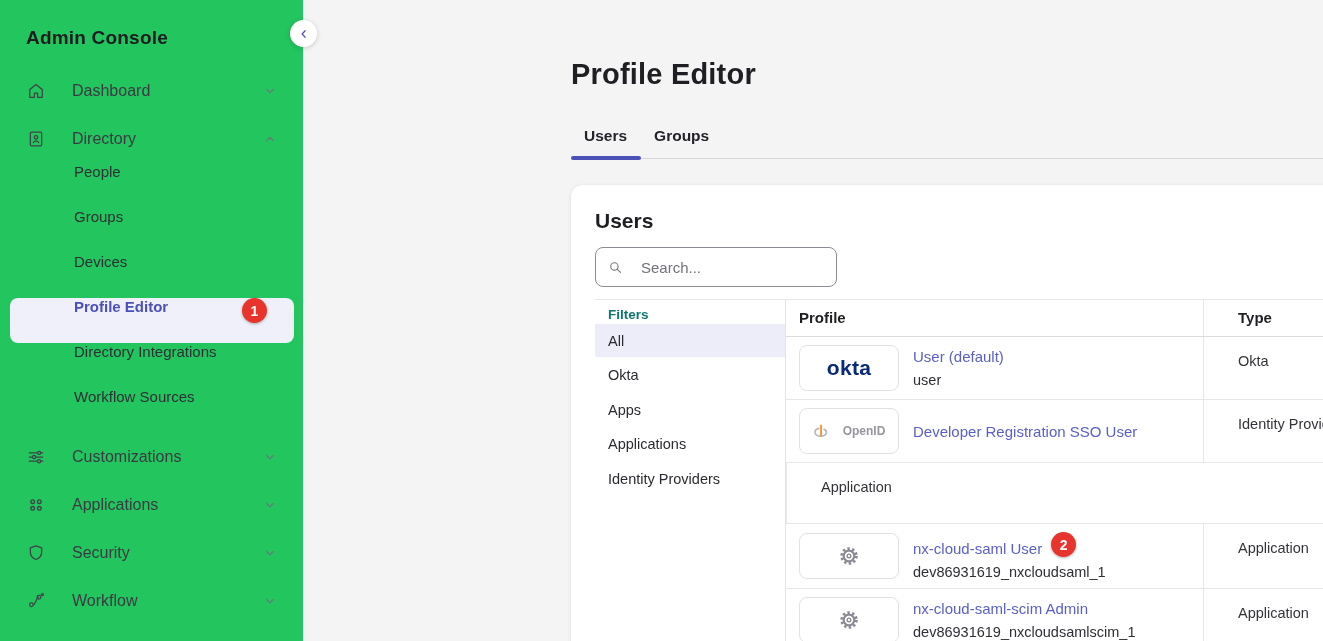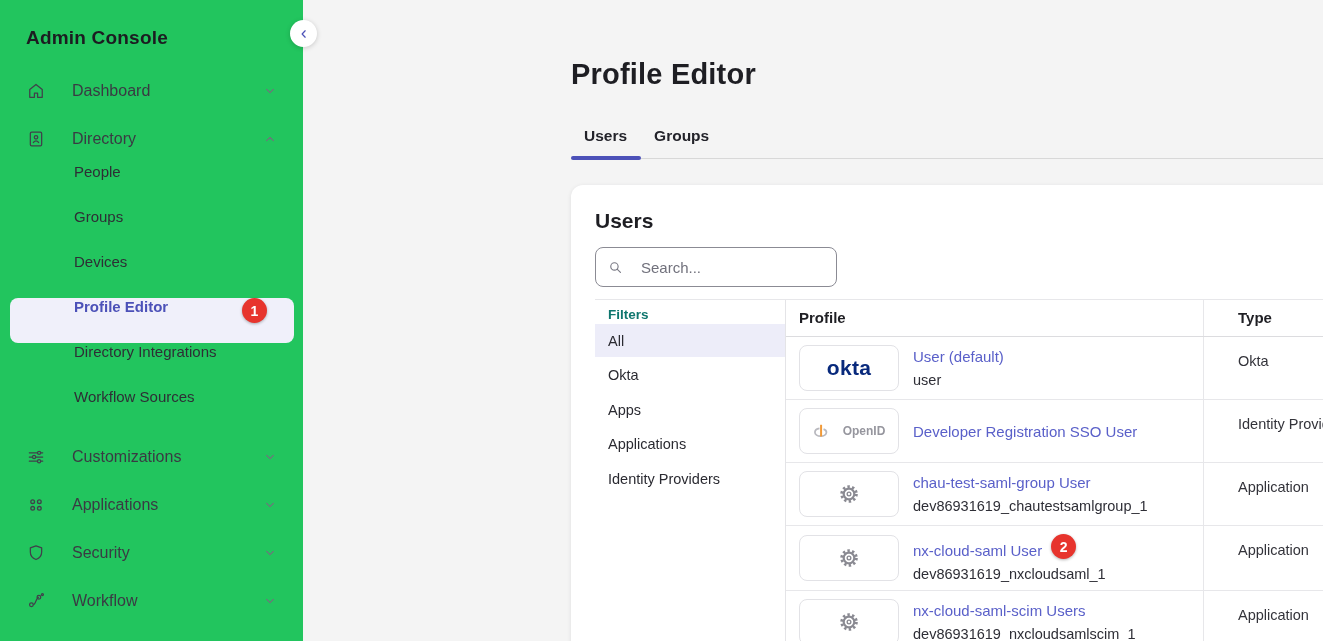--- a/index.html
+++ b/index.html
@@ -279,74 +279,57 @@
                   </div>
                   <div class="profile-text">
                     <div class="title-row">
                       <span class="profile-link">Developer Registration SSO User</span>
                     </div>
                   </div>
                 </div>
                 <div class="type-cell">Identity Provider</div>
               </div>
               <div class="row">
+                <div class="type-cell">Application</div>
+              </div>
+              <div class="row">
                 <div class="profile-cell">
                   <div class="logo-box">
                     <span class="gear-wrap">
                       <svg viewBox="0 0 24 24" fill="none" stroke="currentColor">
                         <circle cx="12" cy="12" r="8" stroke-width="3.2" stroke-dasharray="2.6 2.5"></circle>
                         <circle cx="12" cy="12" r="5.8" stroke-width="2.4"></circle>
                         <circle cx="12" cy="12" r="2" stroke-width="1.5"></circle>
                       </svg>
                     </span>
                   </div>
                   <div class="profile-text">
                     <div class="title-row">
-                      <span class="profile-link">chau-test-saml-group User</span>
+                      <span class="profile-link">nx-cloud-saml User</span>
+                      <span class="badge">2</span>
                     </div>
-                    <div class="profile-sub">dev86931619_chautestsamlgroup_1</div>
+                    <div class="profile-sub">dev86931619_nxcloudsaml_1</div>
                   </div>
                 </div>
                 <div class="type-cell">Application</div>
               </div>
               <div class="row">
                 <div class="profile-cell">
                   <div class="logo-box">
                     <span class="gear-wrap">
                       <svg viewBox="0 0 24 24" fill="none" stroke="currentColor">
                         <circle cx="12" cy="12" r="8" stroke-width="3.2" stroke-dasharray="2.6 2.5"></circle>
                         <circle cx="12" cy="12" r="5.8" stroke-width="2.4"></circle>
                         <circle cx="12" cy="12" r="2" stroke-width="1.5"></circle>
                       </svg>
                     </span>
                   </div>
                   <div class="profile-text">
                     <div class="title-row">
-                      <span class="profile-link">nx-cloud-saml User</span>
-                      <span class="badge">2</span>
-                    </div>
-                    <div class="profile-sub">dev86931619_nxcloudsaml_1</div>
-                  </div>
-                </div>
-                <div class="type-cell">Application</div>
-              </div>
-              <div class="row">
-                <div class="profile-cell">
-                  <div class="logo-box">
-                    <span class="gear-wrap">
-                      <svg viewBox="0 0 24 24" fill="none" stroke="currentColor">
-                        <circle cx="12" cy="12" r="8" stroke-width="3.2" stroke-dasharray="2.6 2.5"></circle>
-                        <circle cx="12" cy="12" r="5.8" stroke-width="2.4"></circle>
-                        <circle cx="12" cy="12" r="2" stroke-width="1.5"></circle>
-                      </svg>
-                    </span>
-                  </div>
-                  <div class="profile-text">
-                    <div class="title-row">
-                      <span class="profile-link">nx-cloud-saml-scim Users</span>
+                      <span class="profile-link">nx-cloud-saml-scim Admin</span>
                     </div>
                     <div class="profile-sub">dev86931619_nxcloudsamlscim_1</div>
                   </div>
                 </div>
                 <div class="type-cell">Application</div>
               </div>
             </div>
         </div>
       </div>
     </div>

